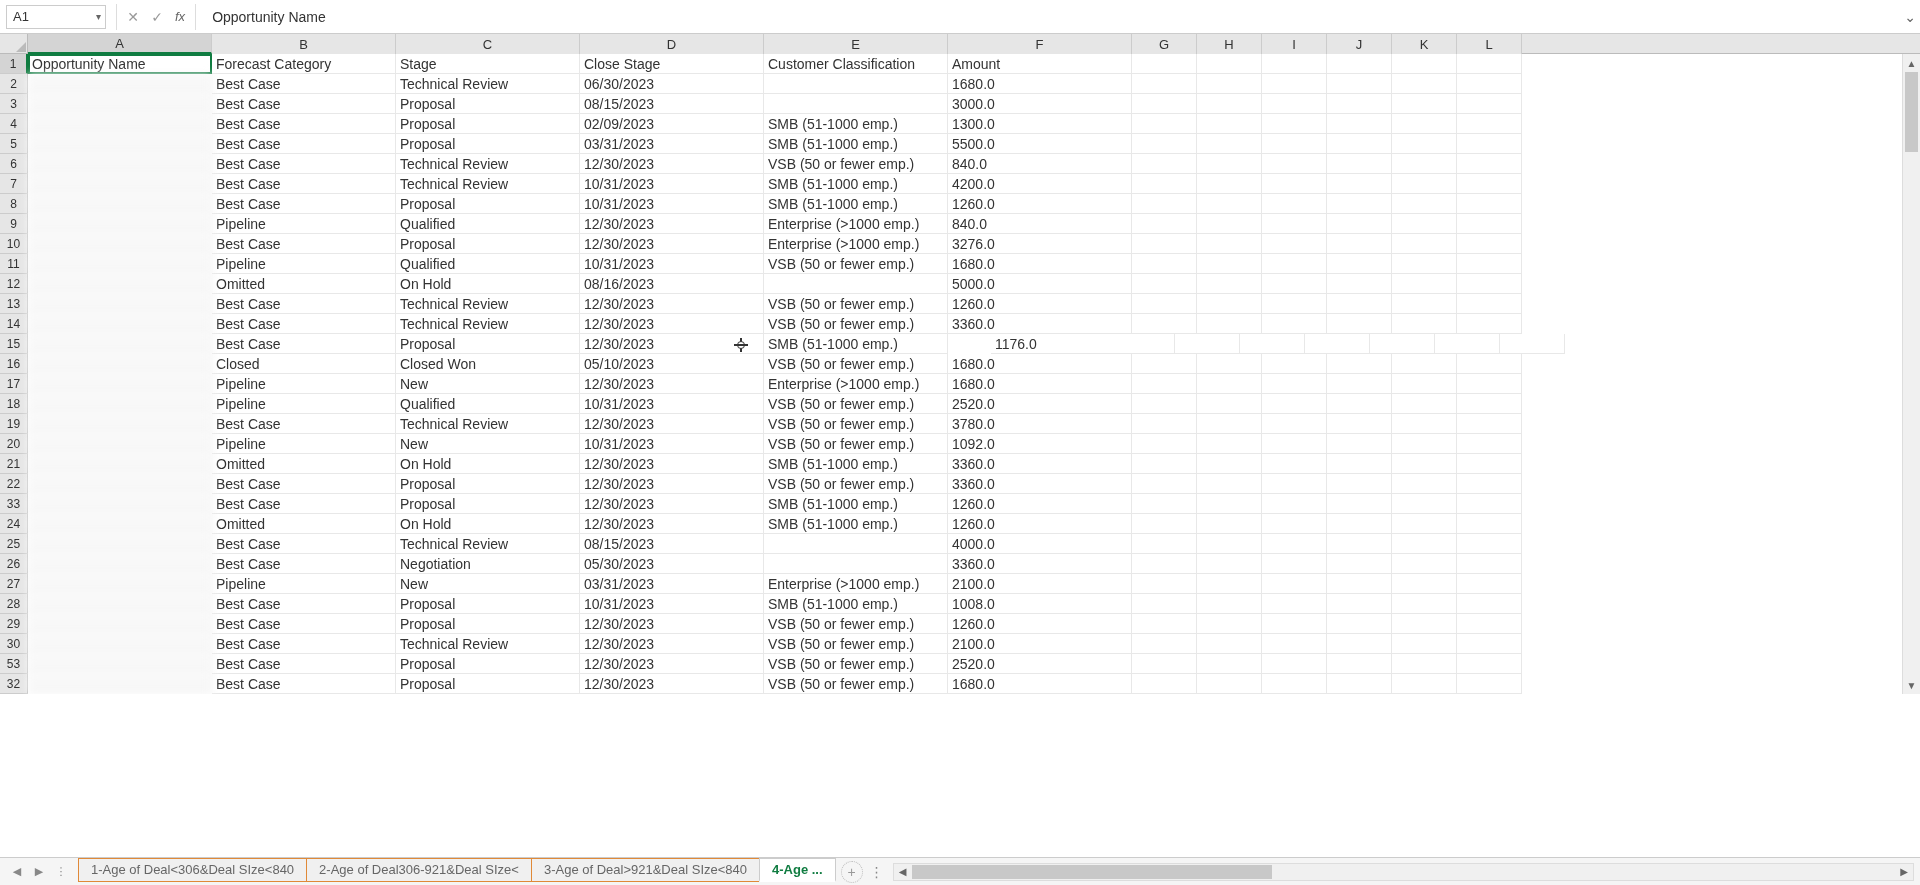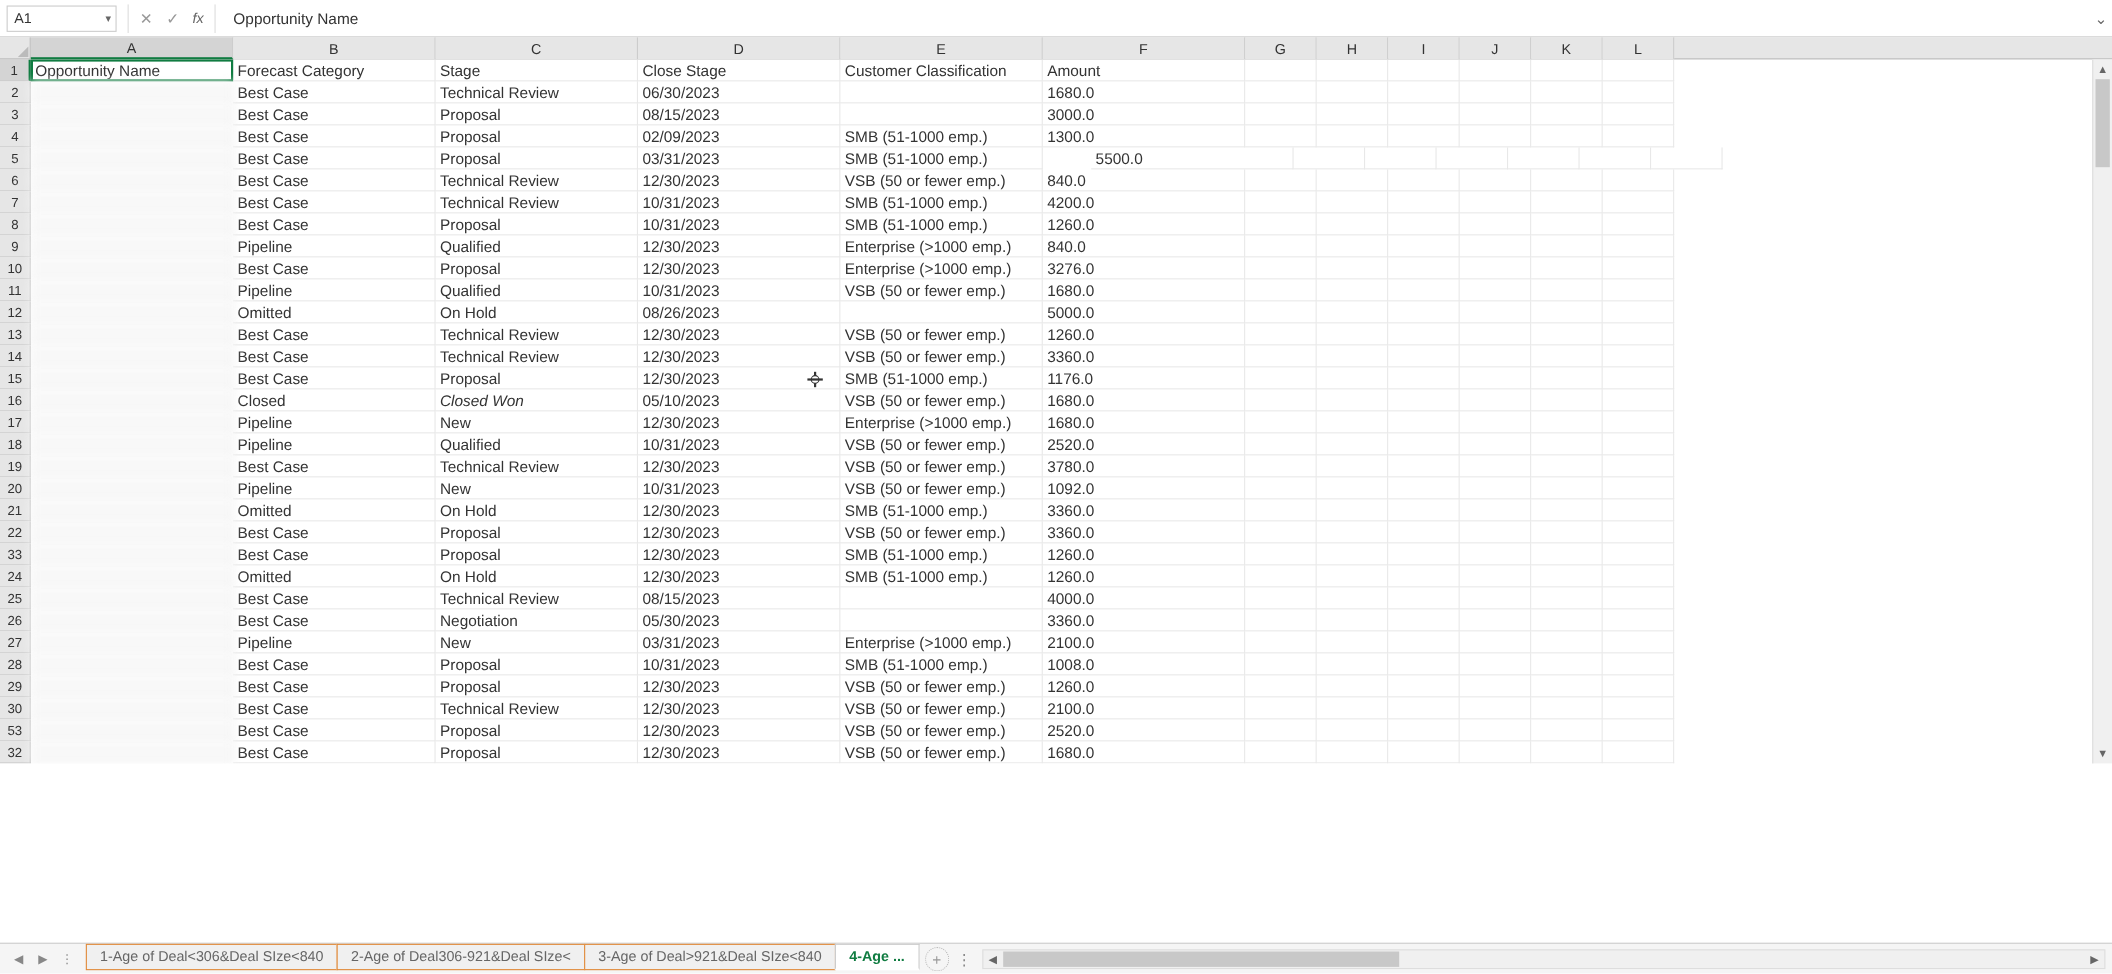--- a/index.html
+++ b/index.html
@@ -154,21 +154,21 @@
         <div class="cell" style="width: 65px;"></div>
         <div class="cell" style="width: 65px;"></div>
       </div>
       <div class="row">
         <div class="row-header">5</div>
         <div class="cell blurred" style="width: 184px;"></div>
         <div class="cell" style="width: 184px;">Best Case</div>
         <div class="cell" style="width: 184px;">Proposal</div>
         <div class="cell" style="width: 184px;">03/31/2023</div>
         <div class="cell" style="width: 184px;">SMB (51-1000 emp.)</div>
-        <div class="cell" style="width: 184px; margin-left: 44px;">5500.0</div>
+        <div class="cell" style="width: 184px;">5500.0</div>
         <div class="cell" style="width: 65px;"></div>
         <div class="cell" style="width: 65px;"></div>
         <div class="cell" style="width: 65px;"></div>
         <div class="cell" style="width: 65px;"></div>
         <div class="cell" style="width: 65px;"></div>
         <div class="cell" style="width: 65px;"></div>
       </div>
       <div class="row">
         <div class="row-header">6</div>
         <div class="cell blurred" style="width: 184px;"></div>
@@ -257,21 +257,21 @@
         <div class="cell" style="width: 65px;"></div>
         <div class="cell" style="width: 65px;"></div>
         <div class="cell" style="width: 65px;"></div>
         <div class="cell" style="width: 65px;"></div>
       </div>
       <div class="row">
         <div class="row-header">12</div>
         <div class="cell blurred" style="width: 184px;"></div>
         <div class="cell" style="width: 184px;">Omitted</div>
         <div class="cell" style="width: 184px;">On Hold</div>
-        <div class="cell" style="width: 184px;">08/26/2023</div>
+        <div class="cell" style="width: 184px;">08/16/2023</div>
         <div class="cell" style="width: 184px;"></div>
         <div class="cell" style="width: 184px;">5000.0</div>
         <div class="cell" style="width: 65px;"></div>
         <div class="cell" style="width: 65px;"></div>
         <div class="cell" style="width: 65px;"></div>
         <div class="cell" style="width: 65px;"></div>
         <div class="cell" style="width: 65px;"></div>
         <div class="cell" style="width: 65px;"></div>
       </div>
       <div class="row">
@@ -304,33 +304,33 @@
         <div class="cell" style="width: 65px;"></div>
         <div class="cell" style="width: 65px;"></div>
       </div>
       <div class="row">
         <div class="row-header">15</div>
         <div class="cell blurred" style="width: 184px;"></div>
         <div class="cell" style="width: 184px;">Best Case</div>
         <div class="cell" style="width: 184px;">Proposal</div>
         <div class="cell" style="width: 184px;">12/30/2023</div>
         <div class="cell" style="width: 184px;">SMB (51-1000 emp.)</div>
-        <div class="cell" style="width: 184px;">1176.0</div>
+        <div class="cell" style="width: 184px; margin-left: 43px;">1176.0</div>
         <div class="cell" style="width: 65px;"></div>
         <div class="cell" style="width: 65px;"></div>
         <div class="cell" style="width: 65px;"></div>
         <div class="cell" style="width: 65px;"></div>
         <div class="cell" style="width: 65px;"></div>
         <div class="cell" style="width: 65px;"></div>
       </div>
       <div class="row">
         <div class="row-header">16</div>
         <div class="cell blurred" style="width: 184px;"></div>
         <div class="cell" style="width: 184px;">Closed</div>
-        <div class="cell" style="width: 184px; font-style: italic;">Closed Won</div>
+        <div class="cell" style="width: 184px;">Closed Won</div>
         <div class="cell" style="width: 184px;">05/10/2023</div>
         <div class="cell" style="width: 184px;">VSB (50 or fewer emp.)</div>
         <div class="cell" style="width: 184px;">1680.0</div>
         <div class="cell" style="width: 65px;"></div>
         <div class="cell" style="width: 65px;"></div>
         <div class="cell" style="width: 65px;"></div>
         <div class="cell" style="width: 65px;"></div>
         <div class="cell" style="width: 65px;"></div>
         <div class="cell" style="width: 65px;"></div>
       </div>

